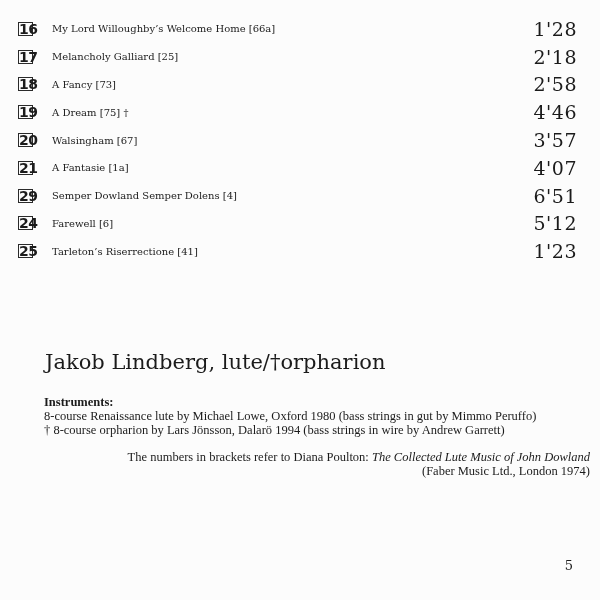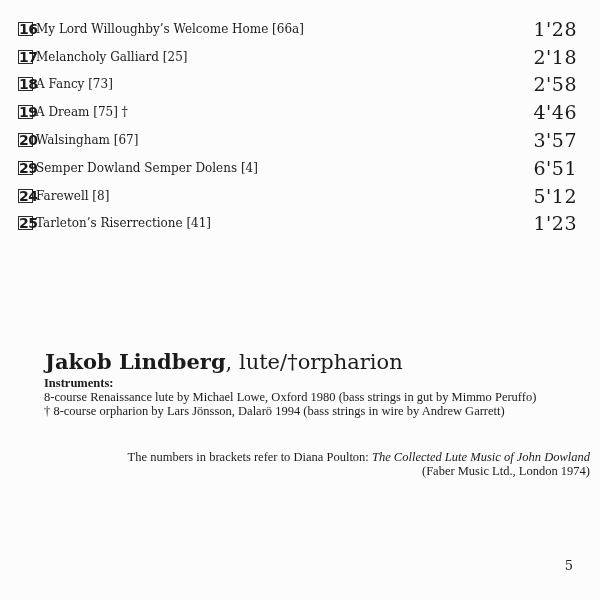--- a/index.html
+++ b/index.html
@@ -36,51 +36,51 @@
     border: 1px solid #2a2a2a;
     font-family: "DejaVu Sans", sans-serif;
     font-weight: bold;
     font-size: 14px;
     line-height: 12px;
     text-align: center;
     letter-spacing: -0.5px;
     color: #1b1b1b;
   }
   .track-title {
-    margin-left: 3px;
-    font-size: 12px;
+    margin-left: 19px;
+    font-size: 10px;
     white-space: nowrap;
   }
   .track-dur {
     margin-left: auto;
     font-size: 19px;
     letter-spacing: 0.5px;
   }
 
   
   .artist {
     position: absolute;
     top: 349px;
     left: 45px;
     font-size: 21px;
     line-height: 26px;
     white-space: nowrap;
   }
-  .artist-name { font-weight: bold; }
+  .artist-name { font-weight: normal; }
   .artist-role { font-weight: normal; }
 
   
   .fineprint {
     font-family: "Liberation Serif", serif;
     font-size: 12.5px;
     line-height: 13.8px;
   }
   .instruments {
     position: absolute;
-    top: 377px;
+    top: 396px;
     left: 44px;
     right: 10px;
   }
   .instr-heading { font-weight: bold; }
   .fineprint .fp-line { white-space: nowrap; }
   .note {
     position: absolute;
     top: 451px;
     left: 44px;
     right: 10px;
@@ -121,27 +121,32 @@
       <span class="track-num">19</span>
       <span class="track-title">A Dream [75] †</span>
       <span class="track-dur">4'46</span>
     </div>
     <div class="track-row">
       <span class="track-num">20</span>
       <span class="track-title">Walsingham [67]</span>
       <span class="track-dur">3'57</span>
     </div>
     <div class="track-row">
+      <span class="track-num">21</span>
+      <span class="track-title">A Fantasie [1a]</span>
+      <span class="track-dur">4'07</span>
+    </div>
+    <div class="track-row">
       <span class="track-num">29</span>
       <span class="track-title">Semper Dowland Semper Dolens [4]</span>
       <span class="track-dur">6'51</span>
     </div>
     <div class="track-row">
       <span class="track-num">24</span>
-      <span class="track-title">Farewell [8]</span>
+      <span class="track-title">Farewell [6]</span>
       <span class="track-dur">5'12</span>
     </div>
     <div class="track-row">
       <span class="track-num">25</span>
       <span class="track-title">Tarleton’s Riserrectione [41]</span>
       <span class="track-dur">1'23</span>
     </div>
   </div>
 
   <div class="artist">

